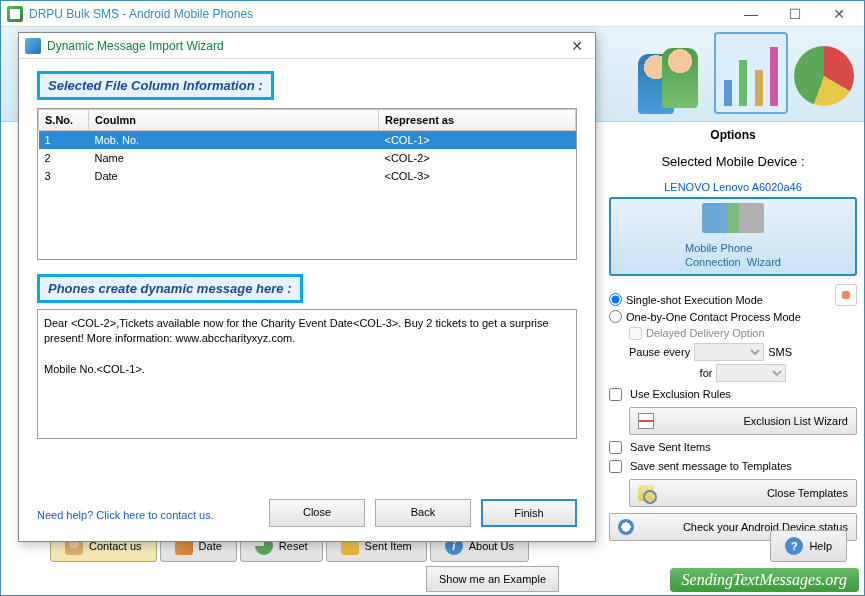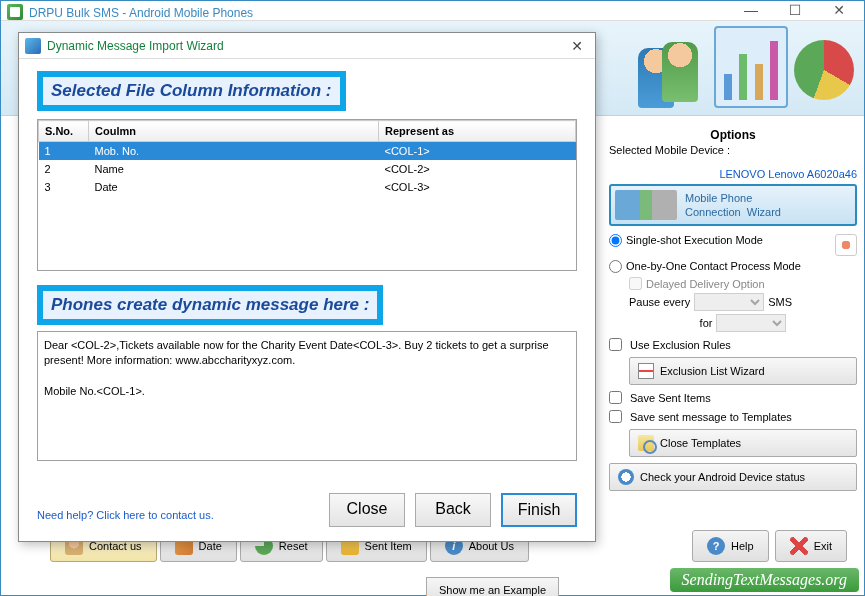--- a/index.html
+++ b/index.html
@@ -1,19 +1,19 @@
 <!DOCTYPE html>
 <html><head>
 <meta charset="utf-8">
 <style>
 * { box-sizing: border-box; margin: 0; padding: 0; font-family: Tahoma, sans-serif; font-size: 11px; }
 body { background: #fff; width: 865px; height: 596px; position: relative; overflow: hidden; }
 
 .main-window { width: 865px; height: 596px; border: 1px solid #3a8ac2; background: #fff; }
-.main-titlebar { height: 20px; background: #fff; display: flex; align-items: flex-end; padding: 0 6px; border-bottom: 1px solid #ddd; }
+.main-titlebar { height: 26px; background: #fff; display: flex; align-items: center; padding: 0 6px; border-bottom: 1px solid #ddd; }
 .main-titlebar .icon { width: 16px; height: 16px; background: linear-gradient(135deg,#5cb85c,#2d8a2d); border-radius: 2px; margin-right: 6px; position: relative; }
 .main-titlebar .icon::after { content:''; position:absolute; inset:3px; background:#fff; border-radius:1px; }
 .main-titlebar .title { flex: 1; color: #3a8ac2; font-size: 12px; }
 .win-btns { display: flex; gap: 18px; padding-right: 6px; }
 .win-btn { width: 26px; height: 20px; display: flex; align-items: center; justify-content: center; color: #555; font-size: 14px; cursor: pointer; }
 
 .ribbon-area { height: 95px; background: linear-gradient(#e8f4fb,#d4e9f5); position: relative; border-bottom: 1px solid #b8d4e8; }
 
 .illus { position:absolute; top:5px; right:10px; display:flex; gap:6px; align-items:flex-end; }
 .ill-people { width:70px; height:76px; position:relative; }
@@ -22,35 +22,35 @@
 .ill-people .p2 { left:24px; top:10px; background:radial-gradient(circle at 50% 22%, #f5c99e 0 24%, transparent 24%), linear-gradient(#509a48,#78c070); }
 .ill-chart { width:74px; height:82px; background:#ddeefa; border:2px solid #6aa8d8; border-radius:4px; position:relative; display:flex; align-items:flex-end; justify-content:space-around; padding:6px 4px; }
 .ill-chart .bar { width:8px; }
 .ill-chart .b1 { height:40%; background:#5a9ad8; }
 .ill-chart .b2 { height:70%; background:#6abb6a; }
 .ill-chart .b3 { height:55%; background:#d8a85a; }
 .ill-chart .b4 { height:90%; background:#c85aa8; }
 .ill-pie { width:60px; height:60px; border-radius:50%; background: conic-gradient(#d84a4a 0 120deg, #e8c84a 120deg 200deg, #5aa858 200deg 360deg); margin-bottom:8px; }
 
 .right-panel { position:absolute; top:128px; right:8px; width:248px; }
-.opt-title { text-align:center; font-weight:bold; font-size:12px; margin-bottom:2px; }
-.opt-sub { font-size:11px; margin-bottom:2px; }
-.device-name { color:#0a5acc; text-align:right; font-size:11px; margin-bottom:4px;margin-top:12px; }
-.conn-wizard { border:2px solid #2a8ac2; background:linear-gradient(#e6f2fb,#c8e2f3); border-radius:3px; padding:4px; display:flex; align-items:center; gap:8px; cursor:pointer; margin-bottom:8px; }
+.opt-title { text-align:center; font-weight:bold; font-size:12px; margin-bottom:12px; }
+.opt-sub { font-size:13px; margin-bottom:2px;text-align:center; }
+.device-name { color:#0a5acc; text-align:center; font-size:11px; margin-bottom:4px;margin-top:12px; }
+.conn-wizard { border:2px solid #2a8ac2; background:linear-gradient(#e6f2fb,#c8e2f3); border-radius:3px; padding:4px; display:flex; align-items:center; gap:8px; cursor:pointer; margin-bottom:8px;flex-direction:column; }
 .conn-wizard .cw-icon { width:62px; height:30px; background:linear-gradient(90deg,#6aa8d8 0 40%, #7aba7a 40% 60%, #b0b0b0 60% 100%); border-radius:2px; }
 .conn-wizard .cw-text { color:#2a6aa0; line-height:1.3; }
-.radio-row { display:flex; align-items:flex-start; gap:4px; margin:4px 0; font-size:11px; }
+.radio-row { display:flex; align-items:flex-end; gap:4px; margin:4px 0; font-size:11px; }
 .radio-row input { margin:0; }
 .mode-icon { width:22px; height:22px; background:radial-gradient(circle,#e86 30%,#fff 32%); border:1px solid #ccc; border-radius:3px; margin-left:auto; }
 .sub-opt { margin-left:20px; display:flex; align-items:center; gap:4px; color:#888; font-size:11px; }
 .pause-row { margin-left:20px; display:flex; align-items:center; gap:4px; font-size:11px; margin-top:3px; }
 .pause-row select { background:#e8e8e8; border:1px solid #bbb; height:18px; width:70px; }
 .chk-row { display:flex; align-items:center; gap:8px; margin:6px 0; font-size:11px; }
 .chk-row input { margin:0; }
-.side-btn { display:flex; align-items:center; justify-content:flex-start; gap:6px; border:1px solid #aaa; background:linear-gradient(#f8f8f8,#e4e4e4); padding:5px 8px; border-radius:2px; cursor:pointer; margin:3px 0 6px 20px; font-size:11px; }
+.side-btn { display:flex; align-items:center; justify-content:space-between; gap:6px; border:1px solid #aaa; background:linear-gradient(#f8f8f8,#e4e4e4); padding:5px 8px; border-radius:2px; cursor:pointer; margin:3px 0 6px 20px; font-size:11px; }
 .side-btn.full { margin-left:0; width:100%; }
 .side-btn .sb-icon { width:16px; height:16px; }
 .icon-list { background:linear-gradient(#fff 40%,#e44 40% 60%,#fff 60%); border:1px solid #888; }
 .icon-tpl { background:linear-gradient(#f5e8a0,#e8c85a); border-radius:2px; position:relative; }
 .icon-tpl::after { content:''; position:absolute; right:-3px; bottom:-3px; width:10px; height:10px; border-radius:50%; border:2px solid #5a8ac2; background:transparent; }
 .icon-gear { border-radius:50%; background:radial-gradient(#fff 40%,#4a8ac8 42%); }
 
 .bottom-toolbar { position:absolute; bottom:34px; left:50px; display:flex; gap:3px; }
 .tb-btn { display:flex; align-items:center; gap:6px; border:1px solid #b8a870; background:linear-gradient(#fcf5d8,#f2e4a8); padding:6px 14px; border-radius:3px; cursor:pointer; font-size:11px; }
 .tb-btn.grey { background:linear-gradient(#f4f4f4,#e0e0e0); border-color:#aaa; }
@@ -66,34 +66,34 @@
 
 .watermark { position:absolute; bottom:4px; right:6px; background:linear-gradient(#6ab86a,#3a9a3a); color:#fff; font-family: 'Comic Sans MS', cursive; font-size:16px; padding:3px 12px; border-radius:4px; font-style:italic; }
 
 
 .dialog { position:absolute; top:32px; left:18px; width:578px; height:510px; background:#fff; border:1px solid #888; box-shadow:2px 3px 10px rgba(0,0,0,0.25); }
 .dlg-titlebar { height:26px; display:flex; align-items:center; padding:0 6px; border-bottom:1px solid #ddd; }
 .dlg-titlebar .icon { width:16px; height:16px; background:linear-gradient(135deg,#5cb8e8,#2d6ab8); border-radius:2px; margin-right:6px; }
 .dlg-titlebar .title { flex:1; color:#15803d; font-size:12px; }
 .dlg-close { width:24px; height:20px; display:flex; align-items:center; justify-content:center; font-size:14px; color:#444; cursor:pointer; }
 .dlg-body { padding:12px 18px; position:relative; height:calc(100% - 26px); }
-.section-header { display:inline-block; background:#e8f2ff; border:6px solid #0ea5e9; padding:4px 8px; font-weight:bold; color:#1a4a9a; font-style:italic; font-size:17px; }
+.section-header { display:inline-block; background:#e8f2ff; border:3px solid #0ea5e9; padding:4px 8px; font-weight:bold; color:#1a4a9a; font-style:italic; font-size:13px; }
 .use-col-btn { position:absolute; top:10px; right:18px; border:1px solid #aaa; background:linear-gradient(#f6f6f6,#e2e2e2); padding:6px 18px; cursor:pointer; font-size:11px; }
 .table-wrap { border:1px solid #a0a0a0; margin-top:8px; height:152px; background:#fff; }
 table { width:100%; border-collapse:collapse; }
 th { background:linear-gradient(#fff,#eee); border:1px solid #ccc; text-align:left; padding:4px 6px; font-weight:bold; font-size:11px; }
 td { padding:3px 6px; font-size:11px; }
 tr.selected td { background:#2a8ad8; color:#fff; }
 th:nth-child(1),td:nth-child(1){ width:50px; }
 th:nth-child(2),td:nth-child(2){ width:290px; }
 .msg-textarea { width:100%; height:130px; border:1px solid #a0a0a0; padding:6px; font-size:11px; resize:none; margin-top:6px; line-height:1.4; }
 .example-btn { position:absolute; top:292px; right:18px; border:1px solid #aaa; background:linear-gradient(#f6f6f6,#e2e2e2); padding:6px 12px; cursor:pointer; font-size:11px; }
 .help-link { color:#1a5acc; position:absolute; bottom:20px; left:18px; font-size:11px; cursor:pointer; }
 .dlg-btns { position:absolute; bottom:14px; right:18px; display:flex; gap:10px; }
-.dlg-btn { border:1px solid #aaa; background:linear-gradient(#f8f8f8,#e4e4e4); padding:6px 0; width:76px; text-align:center; cursor:pointer; font-size:16px; }
+.dlg-btn { border:1px solid #aaa; background:linear-gradient(#f8f8f8,#e4e4e4); padding:6px 0; width:96px; text-align:center; cursor:pointer; font-size:11px; }
 .dlg-btn.primary { border:2px solid #2a8ad8; }
 .section2 { margin-top:14px; position:relative; }
 </style>
 </head>
 <body>
 
 <div class="main-window">
   <div class="main-titlebar">
     <div class="icon"></div>
     <div class="title">DRPU Bulk SMS - Android Mobile Phones</div>
@@ -195,24 +195,20 @@
       </div>
     <div class="tb-btn grey">
         <div class="tb-icon i-about">i</div>
         <span>About Us</span>
       </div>
   </div>
   <div class="bottom-toolbar-right">
     <div class="tb-btn grey">
         <div class="tb-icon i-help">?</div>
         <span>Help</span>
-      </div>
-    <div class="tb-btn grey">
-        <div class="tb-icon i-exit"></div>
-        <span>Exit</span>
       </div>
   </div>
 
   <div class="watermark">SendingTextMessages.org</div>
 </div>
 
 <div class="dialog">
   <div class="dlg-titlebar">
     <div class="icon"></div>
     <div class="title">Dynamic Message Import Wizard</div>

